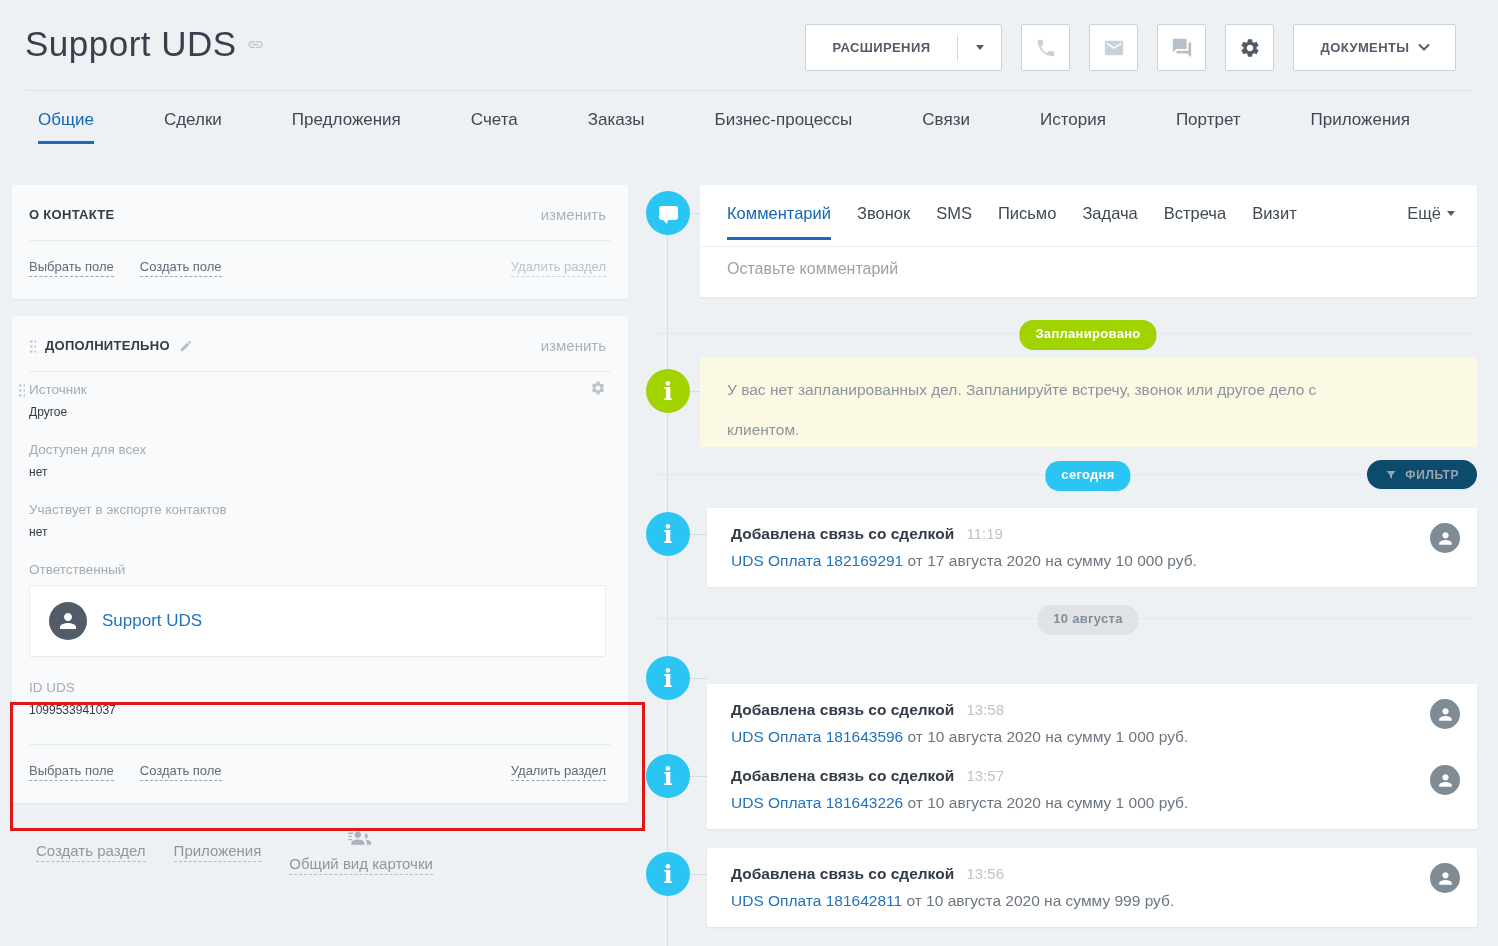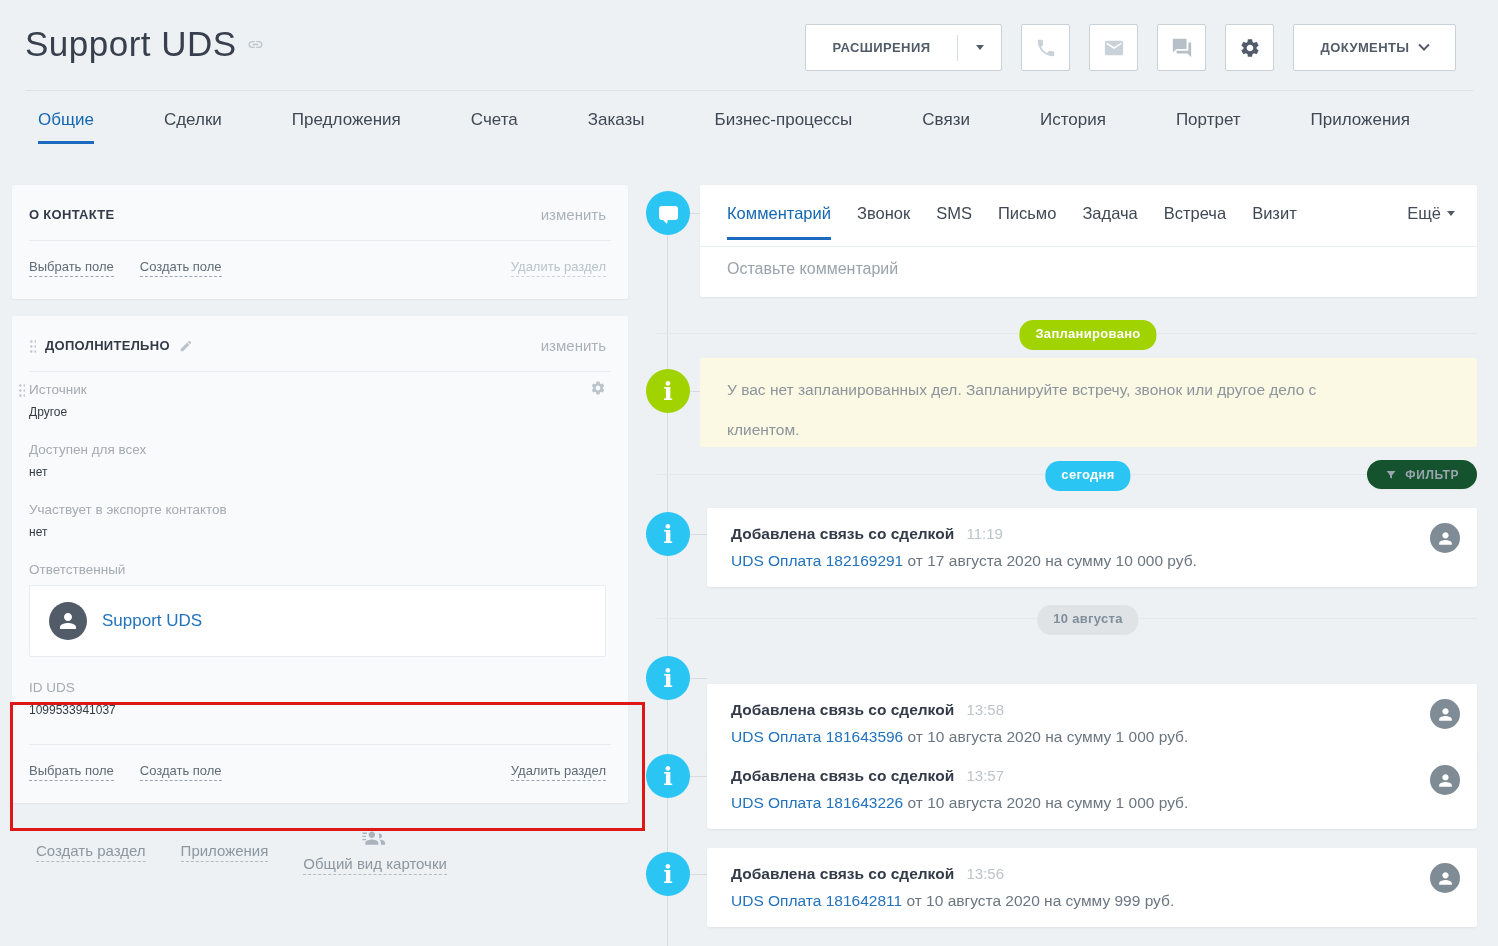--- a/index.html
+++ b/index.html
@@ -93,21 +93,21 @@
     display:flex; align-items:center; justify-content:center; }
   .avatar-lg svg{ width:24px; height:24px; fill:#fff; }
   .responsible-name{ color:#2272bd; font-size:17px; cursor:pointer; }
 
   .annotation-box{
     position:absolute; left:-2px; top:517px; width:635px; height:129px;
     border:3px solid #e01717; pointer-events:none; z-index:20;
   }
 
   .sidebar-footer{
-    display:flex; align-items:center; gap:35px; padding:26px 0 0 24px; font-size:15px;
+    display:flex; align-items:center; gap:28px; padding:26px 0 0 24px; font-size:15px;
   }
   .footer-link{ color:#8d97a0; border-bottom:1px dashed #b3bcc4; padding-bottom:2px; cursor:pointer; }
   .card-view-wrap{ display:flex; align-items:center; gap:8px;flex-direction:column; }
   .people-icon svg{ width:26px; height:18px; fill:#aab3bb; }
 
   
   .tl-rail-line{ position:absolute; left:667px; top:213px; bottom:0; width:1px; background:#d6dce1; }
   .tl-marker{
     position:absolute; left:646px; width:44px; height:44px; border-radius:50%;
     display:flex; align-items:center; justify-content:center; z-index:2;
@@ -153,21 +153,21 @@
   .tl-badge.gray{ background:#dfe3e6; color:#7f8e9a; }
 
   .notice{
     position:absolute; left:700px; top:358px; width:777px; height:89px;
     background:#fbf8e3; border-radius:2px; padding:12px 27px 0 27px;
   }
   .notice-text{ font-size:15.5px; color:#8c959d; line-height:40px; max-width:660px; }
 
   .filter-btn{
     position:absolute; right:21px; top:460px; height:29px; padding:12px 18px;
-    background:#14532d; border-radius:15px; display:flex; align-items:center; gap:8px;
+    background:#0c4a6e; border-radius:15px; display:flex; align-items:center; gap:8px;
     color:#9aa5af; font-size:12px; font-weight:700; letter-spacing:.6px; cursor:pointer; z-index:2;
     box-shadow:0 1px 2px rgba(60,70,80,.05);
   }
   .filter-btn svg{ width:12px; height:12px; fill:#9aa5af; }
 
   .entry-card{
     position:absolute; left:707px; width:770px; height:79px;
     background:#fff; border-radius:2px; box-shadow:0 1px 2px rgba(60,70,80,.08);
     padding:17px 24px 0 24px;
   }

